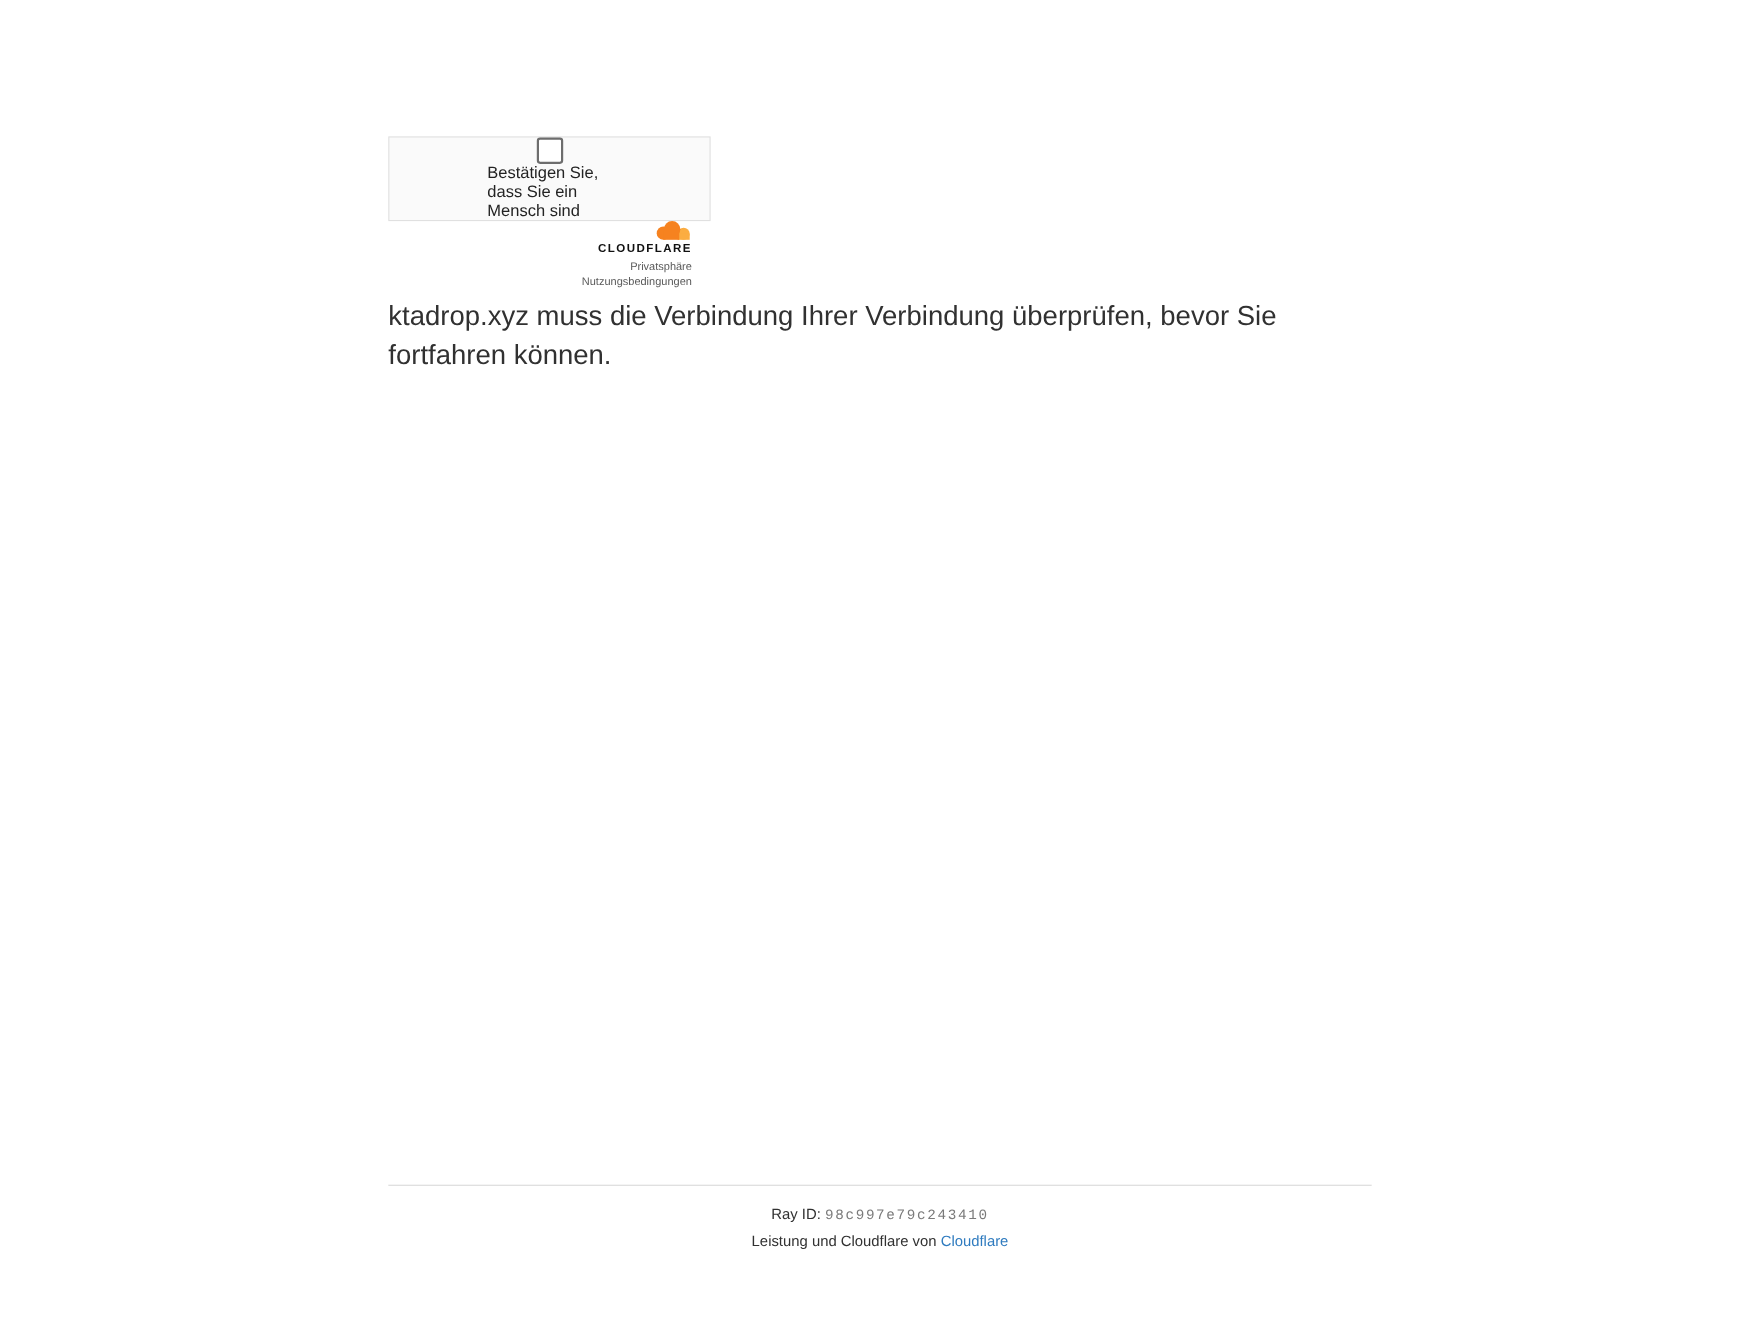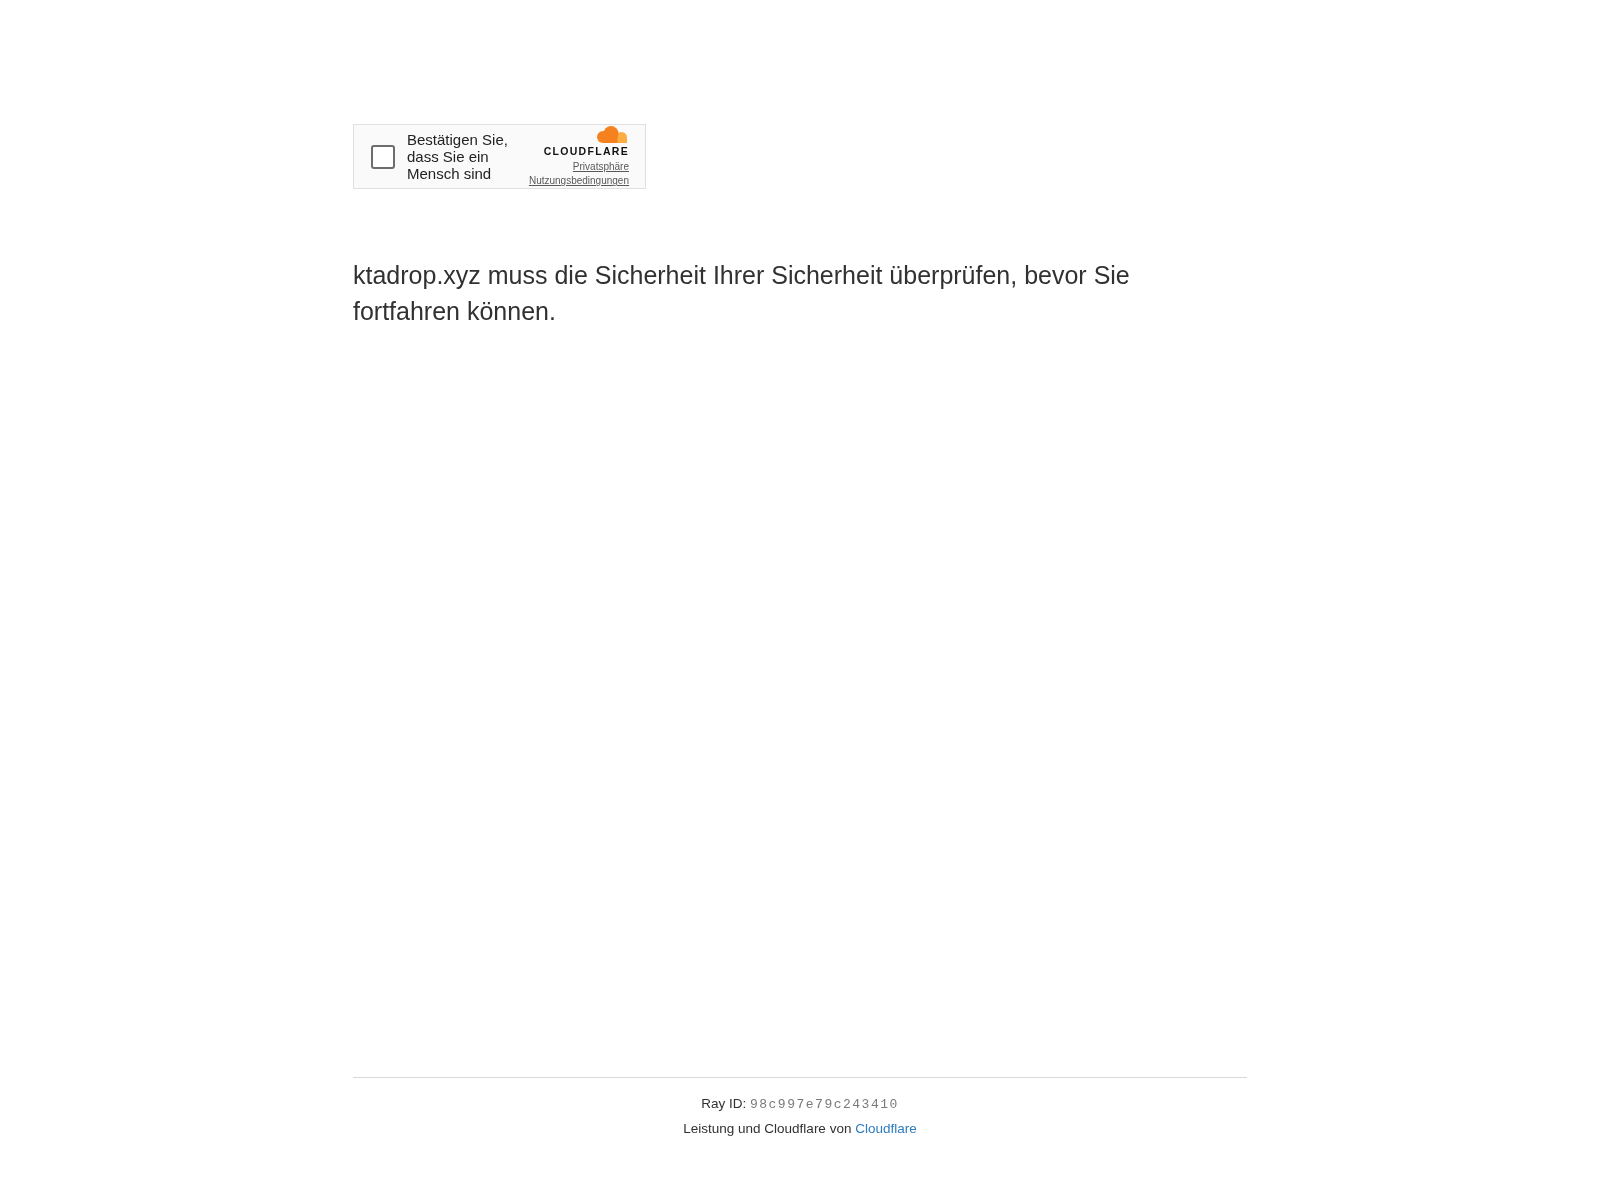--- a/index.html
+++ b/index.html
@@ -31,27 +31,28 @@
   h2.subtitle {
     font-size: 25px;
     font-weight: 400;
     line-height: 1.2;
     color: #313131;
     margin-bottom: 36px;
   }
   
   .widget {
     width: 293px;
-    height: 65px;
+    height: 77px;
     background: #fafafa;
     border: 1px solid #e0e0e0;
     display: flex;
     align-items: center;
     padding: 0 16px 0 17px;
     margin-bottom: 68px;
+    flex-direction: column;
   }
   .checkbox {
     width: 24px;
     height: 24px;
     flex: 0 0 24px;
     background: #ffffff;
     border: 2px solid #6d6d6d;
     border-radius: 3px;
     cursor: pointer;
   }
@@ -76,21 +77,20 @@
     color: #111111;
     line-height: 1.1;
     margin-bottom: 3px;
     white-space: nowrap;
   }
   .widget-link {
     display: block;
     font-size: 10px;
     line-height: 1.4;
     color: #595959;
-    text-decoration: underline;
     text-align: right;
     cursor: pointer;
   }
   .body-text {
     font-size: 25px;
     line-height: 36px;
     color: #313131;
     max-width: 880px;
   }
   
@@ -151,21 +151,21 @@
             <circle cx="30" cy="17" r="15"></circle>
             <rect x="14" y="20" width="29" height="16"></rect>
           </g>
         </svg>
         <div class="wordmark">CLOUDFLARE</div>
         <a class="widget-link">Privatsphäre</a>
         <a class="widget-link">Nutzungsbedingungen</a>
       </div>
     </div>
 
-    <p class="body-text">ktadrop.xyz muss die Sicherheit Ihrer Sicherheit überprüfen, bevor Sie fortfahren können.</p>
+    <p class="body-text">ktadrop.xyz muss die Verbindung Ihrer Verbindung überprüfen, bevor Sie fortfahren können.</p>
 
   </main>
 
   <footer class="footer">
     <div class="footer-inner">
       <div class="ray-line">
         <span>Ray ID:</span>
         <code>98c997e79c243410</code>
       </div>
       <div class="perf-line">

